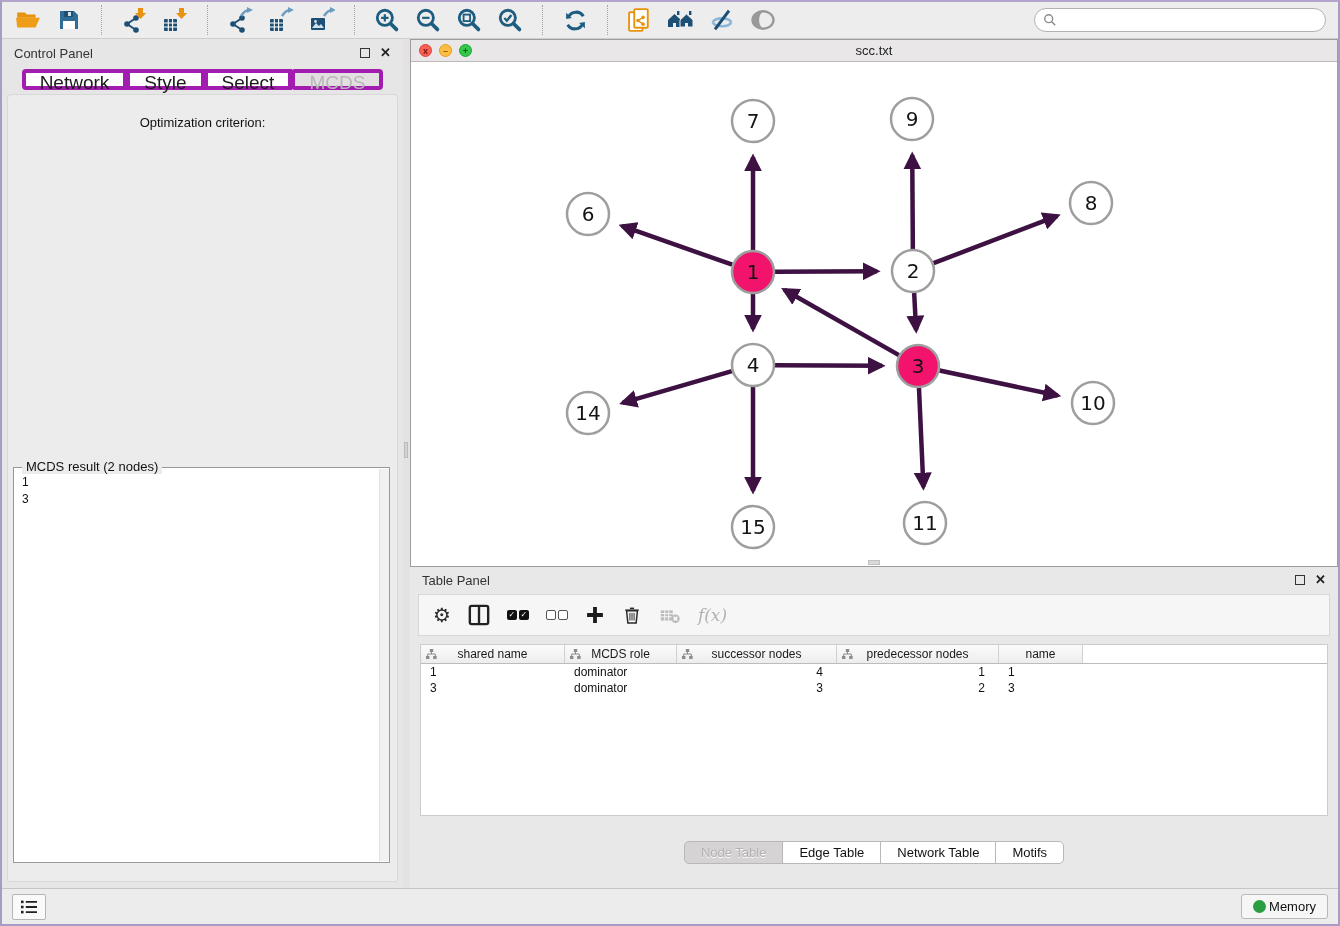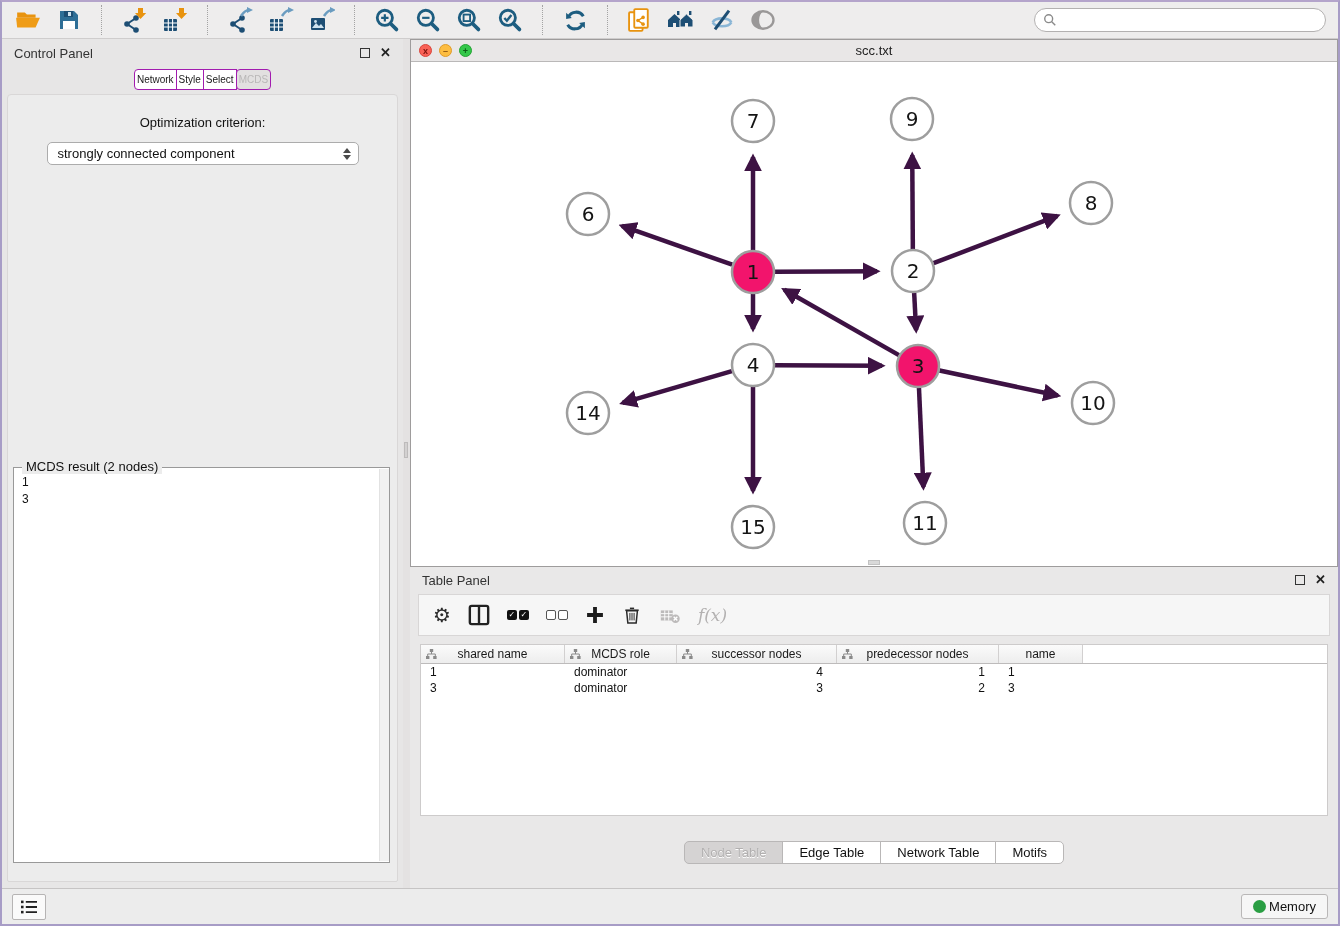--- a/index.html
+++ b/index.html
@@ -23,21 +23,21 @@
   .main { flex:1; display:flex; min-height:0; }
 
   
   .control-panel { width:401px; background:#e7e6e6; display:flex; flex-direction:column; position:relative; }
   .cp-header { height:28px; display:flex; align-items:center; padding:0 12px; }
   .cp-title { font-size:13px; color:#333; }
   .panel-header-icons { margin-left:auto; display:flex; align-items:center; gap:10px; }
   .float-btn { width:10px; height:10px; border:1.6px solid #333; }
   .close-btn { font-size:13px; font-weight:bold; color:#222; line-height:10px; cursor:pointer; }
   .cp-tabs { display:flex; justify-content:center; margin-top:2px; height:21px; }
-  .cp-tab { font-size:10px; color:#1a1a1a; background:#fff; border:1px solid #a21caf; padding:0 2px; line-height:19px; margin-left:-1px; cursor:pointer; }
+  .cp-tab { font-size:19px; color:#1a1a1a; background:#fff; border:4px solid #a21caf; padding:0 14px; line-height:19px; margin-left:-1px; cursor:pointer; }
   .cp-tab:first-child { border-radius:4px 0 0 4px; margin-left:0; }
   .cp-tab.active { background:#e2e0e0; color:#b9b7b7; border-radius:4px; }
   .cp-content { flex:1; margin:4px 5px 6px; background:#ececec; border:1px solid #d9d7d7; border-radius:4px 4px 2px 2px; position:relative; }
   .opt-label { text-align:center; margin-top:20px; font-size:13px; color:#111; }
   .select { margin:12px auto 0; width:312px; height:23px; background:#fff; border:1px solid #acacac; border-radius:5px; display:flex; align-items:center; padding:0 7px 0 10px; cursor:pointer; }
   .select-value { flex:1; font-size:13px; color:#111; }
   .chevrons { display:flex; flex-direction:column; gap:2px; align-items:center; }
   .tri-up { width:0; height:0; border-left:4px solid transparent; border-right:4px solid transparent; border-bottom:5px solid #4a4a4a; }
   .tri-down { width:0; height:0; border-left:4px solid transparent; border-right:4px solid transparent; border-top:5px solid #4a4a4a; }
   .btn-row { display:flex; justify-content:center; gap:14px; margin-top:15px; }
@@ -257,27 +257,20 @@
         </span>
       </div>
       <div class="cp-tabs">
         <div class="cp-tab">Network</div>
         <div class="cp-tab">Style</div>
         <div class="cp-tab">Select</div>
         <div class="cp-tab active">MCDS</div>
       </div>
       <div class="cp-content">
         <div class="opt-label">Optimization criterion:</div>
-        <div class="select">
-          <span class="select-value">strongly connected component</span>
-          <span class="chevrons">
-              <span class="tri-up"></span>
-              <span class="tri-down"></span>
-            </span>
-        </div>
         <div class="result-box">
           <span class="result-legend">MCDS result (2 nodes)</span>
           <div class="result-text">1
 3</div>
           <div class="result-scroll"></div>
         </div>
       </div>
     </div>
 
     <div class="divider">

